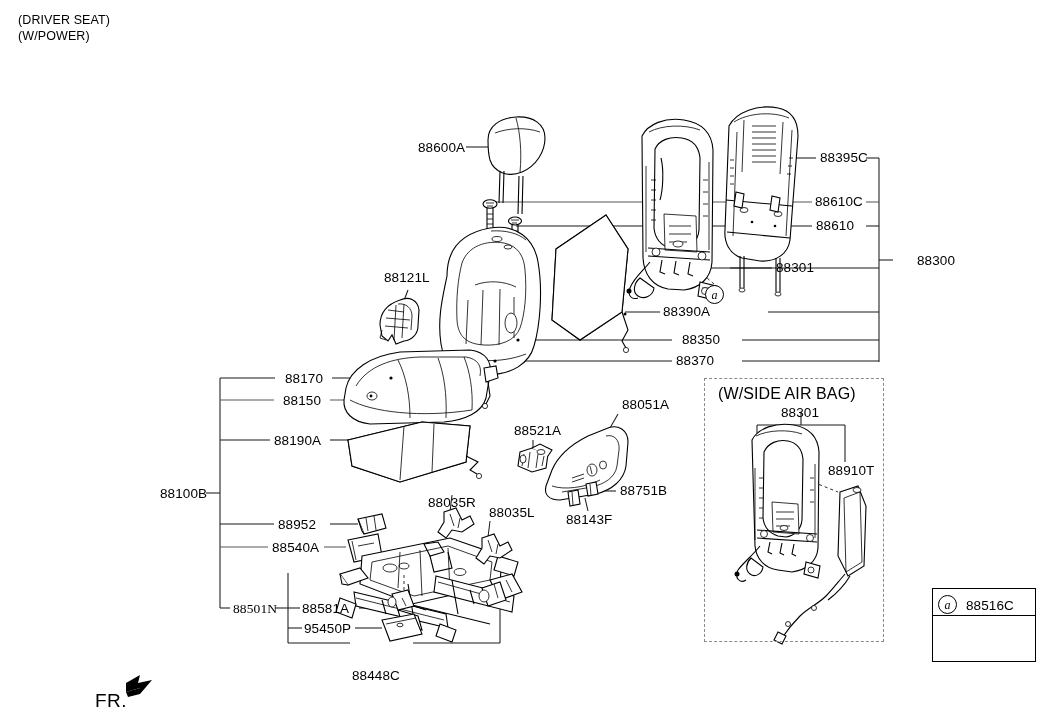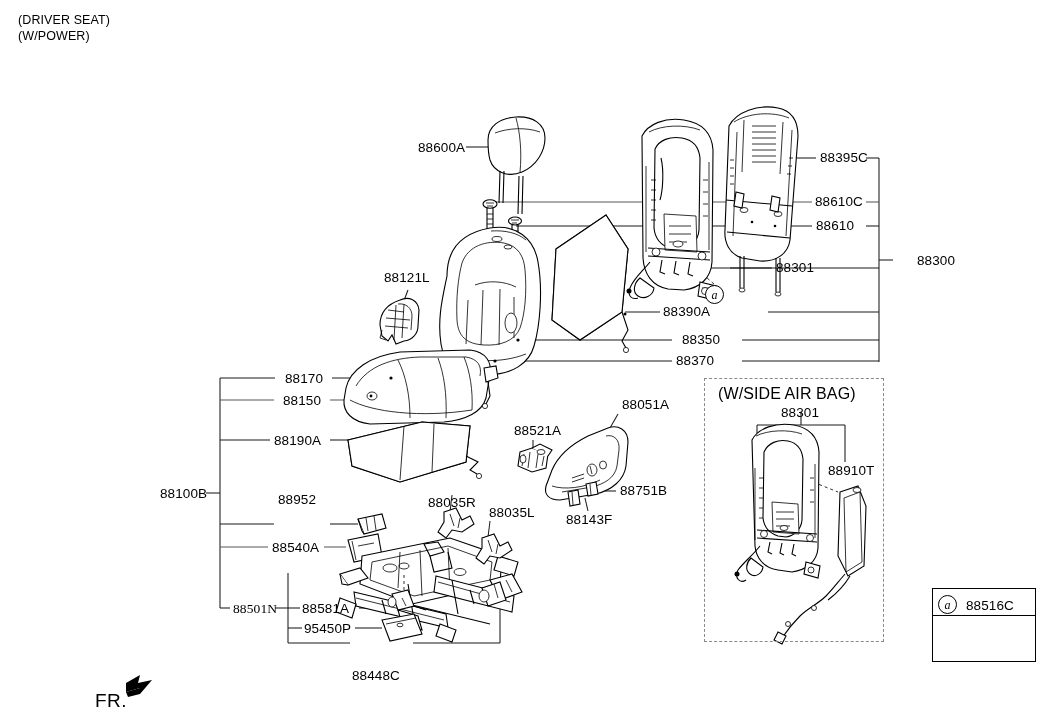--- a/index.html
+++ b/index.html
@@ -504,21 +504,21 @@
   <div class="lbl" style="left:776px; top:259px;">88301</div>
   <div class="lbl" style="left:917px; top:252px;">88300</div>
   <div class="lbl" style="left:663px; top:303px;">88390A</div>
   <div class="lbl" style="left:676px; top:331px;margin-left:6px;">88350</div>
   <div class="lbl" style="left:676px; top:352px;">88370</div>
 
   <div class="lbl" style="left:285px; top:370px;">88170</div>
   <div class="lbl" style="left:283px; top:392px;">88150</div>
   <div class="lbl" style="left:274px; top:432px;">88190A</div>
   <div class="lbl" style="left:160px; top:485px;">88100B</div>
-  <div class="lbl" style="left:278px; top:491px;text-align:right;">88952</div>
+  <div class="lbl" style="left:278px; top:516px;text-align:right;">88952</div>
   <div class="lbl" style="left:272px; top:539px;">88540A</div>
   <div class="lbl" style="left:233px; top:600px;font-family:Liberation Serif, serif;">88501N</div>
   <div class="lbl" style="left:302px; top:600px;">88581A</div>
   <div class="lbl" style="left:304px; top:620px;">95450P</div>
   <div class="lbl" style="left:352px; top:635px;margin-top:32px;">88448C</div>
 
   <div class="lbl" style="left:428px; top:478px;margin-top:16px;">88035R</div>
   <div class="lbl" style="left:489px; top:504px;text-align:right;">88035L</div>
   <div class="lbl" style="left:514px; top:422px;">88521A</div>
   <div class="lbl" style="left:622px; top:396px;">88051A</div>

